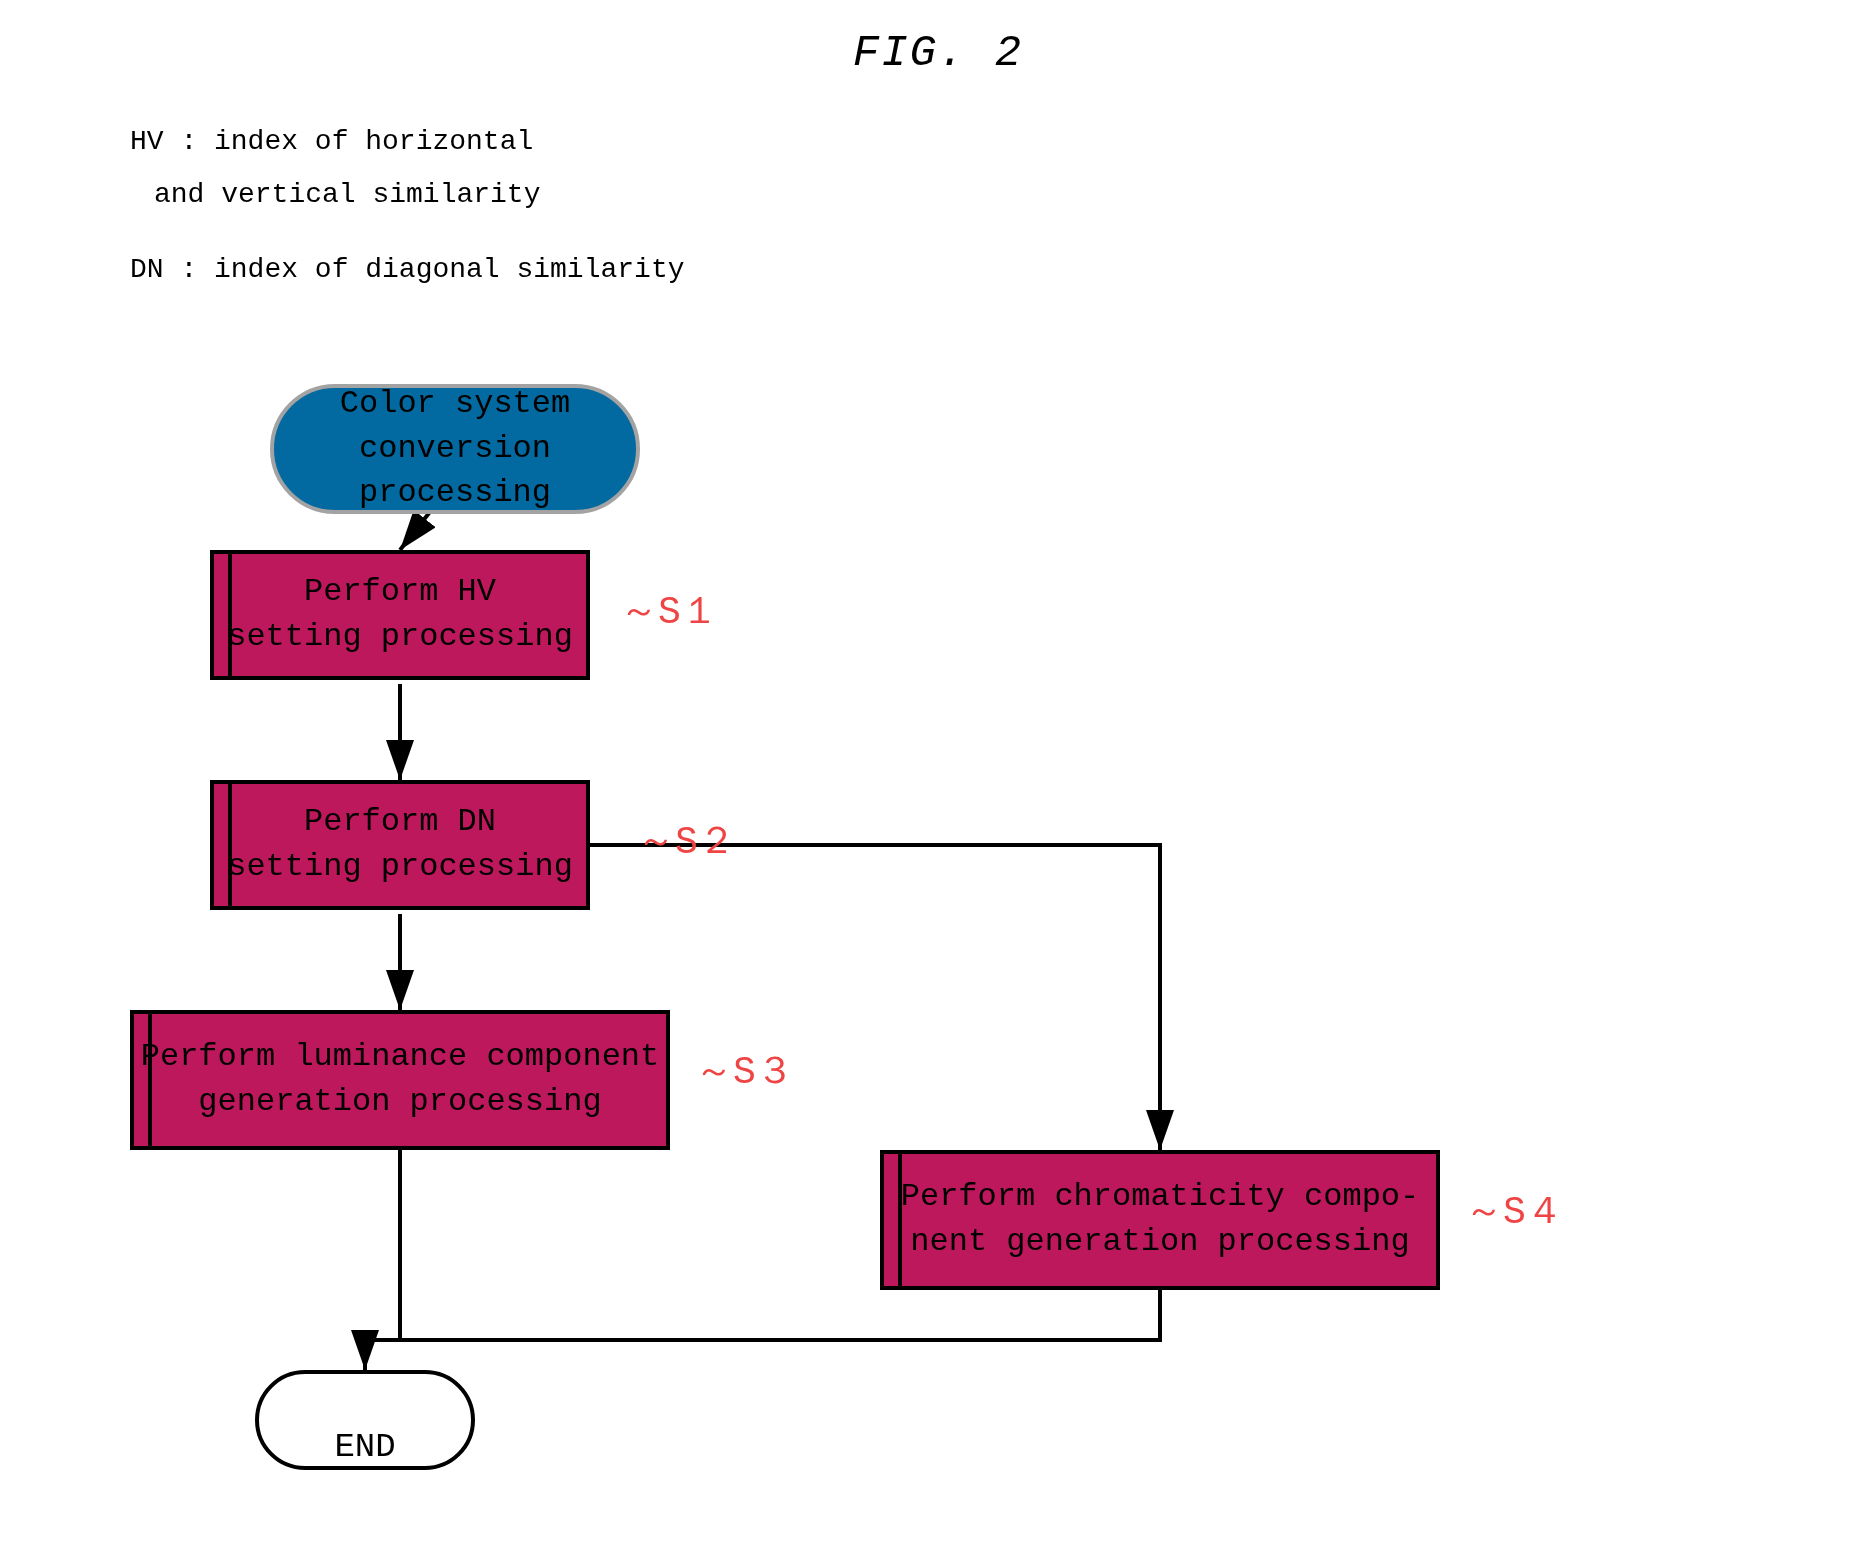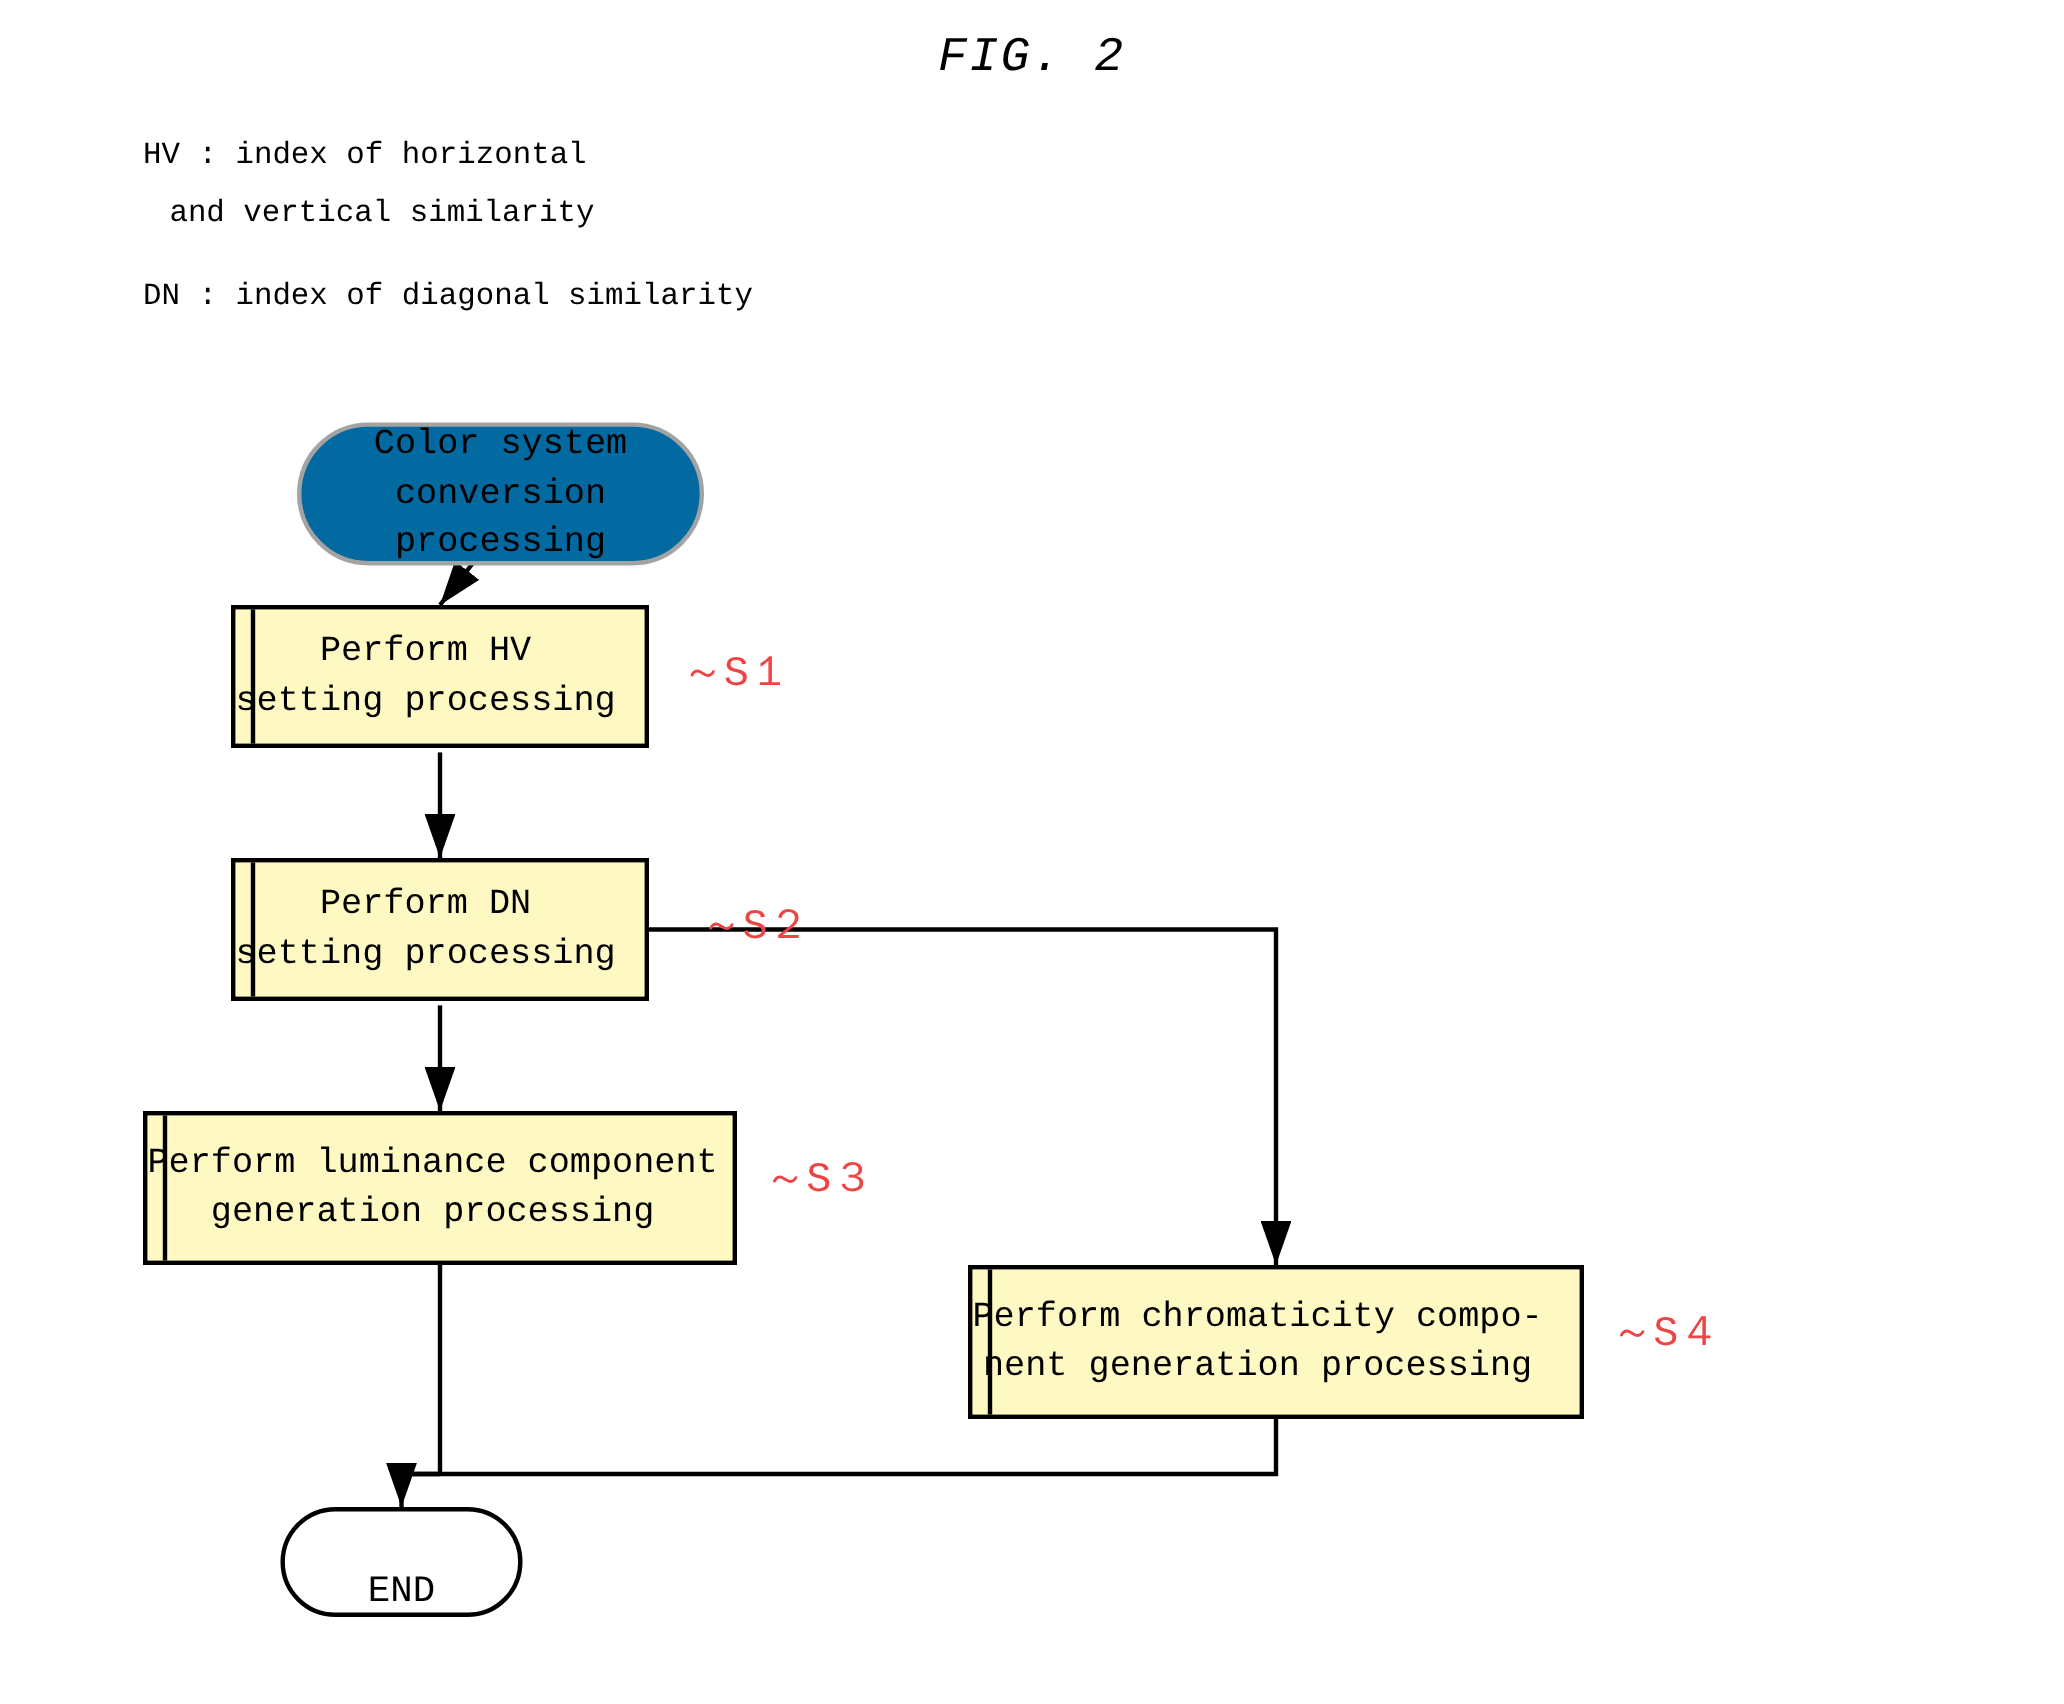--- a/index.html
+++ b/index.html
@@ -70,25 +70,25 @@
       background: #0369a1;
       margin-top: 34px;
     }
 
     
     .process-box {
       position: absolute;
       border: 4px solid #000;
       display: flex;
       align-items: center;
-      justify-content: flex-start;
+      justify-content: center;
       text-align: center;
       font-size: 32px;
       line-height: 1.4;
-      background: #fef9c3;
+      background: #be185d;
     }
 
     
     .process-box.double-left::before {
       content: '';
       position: absolute;
       left: 14px;
       top: 0;
       bottom: 0;
       width: 4px;

